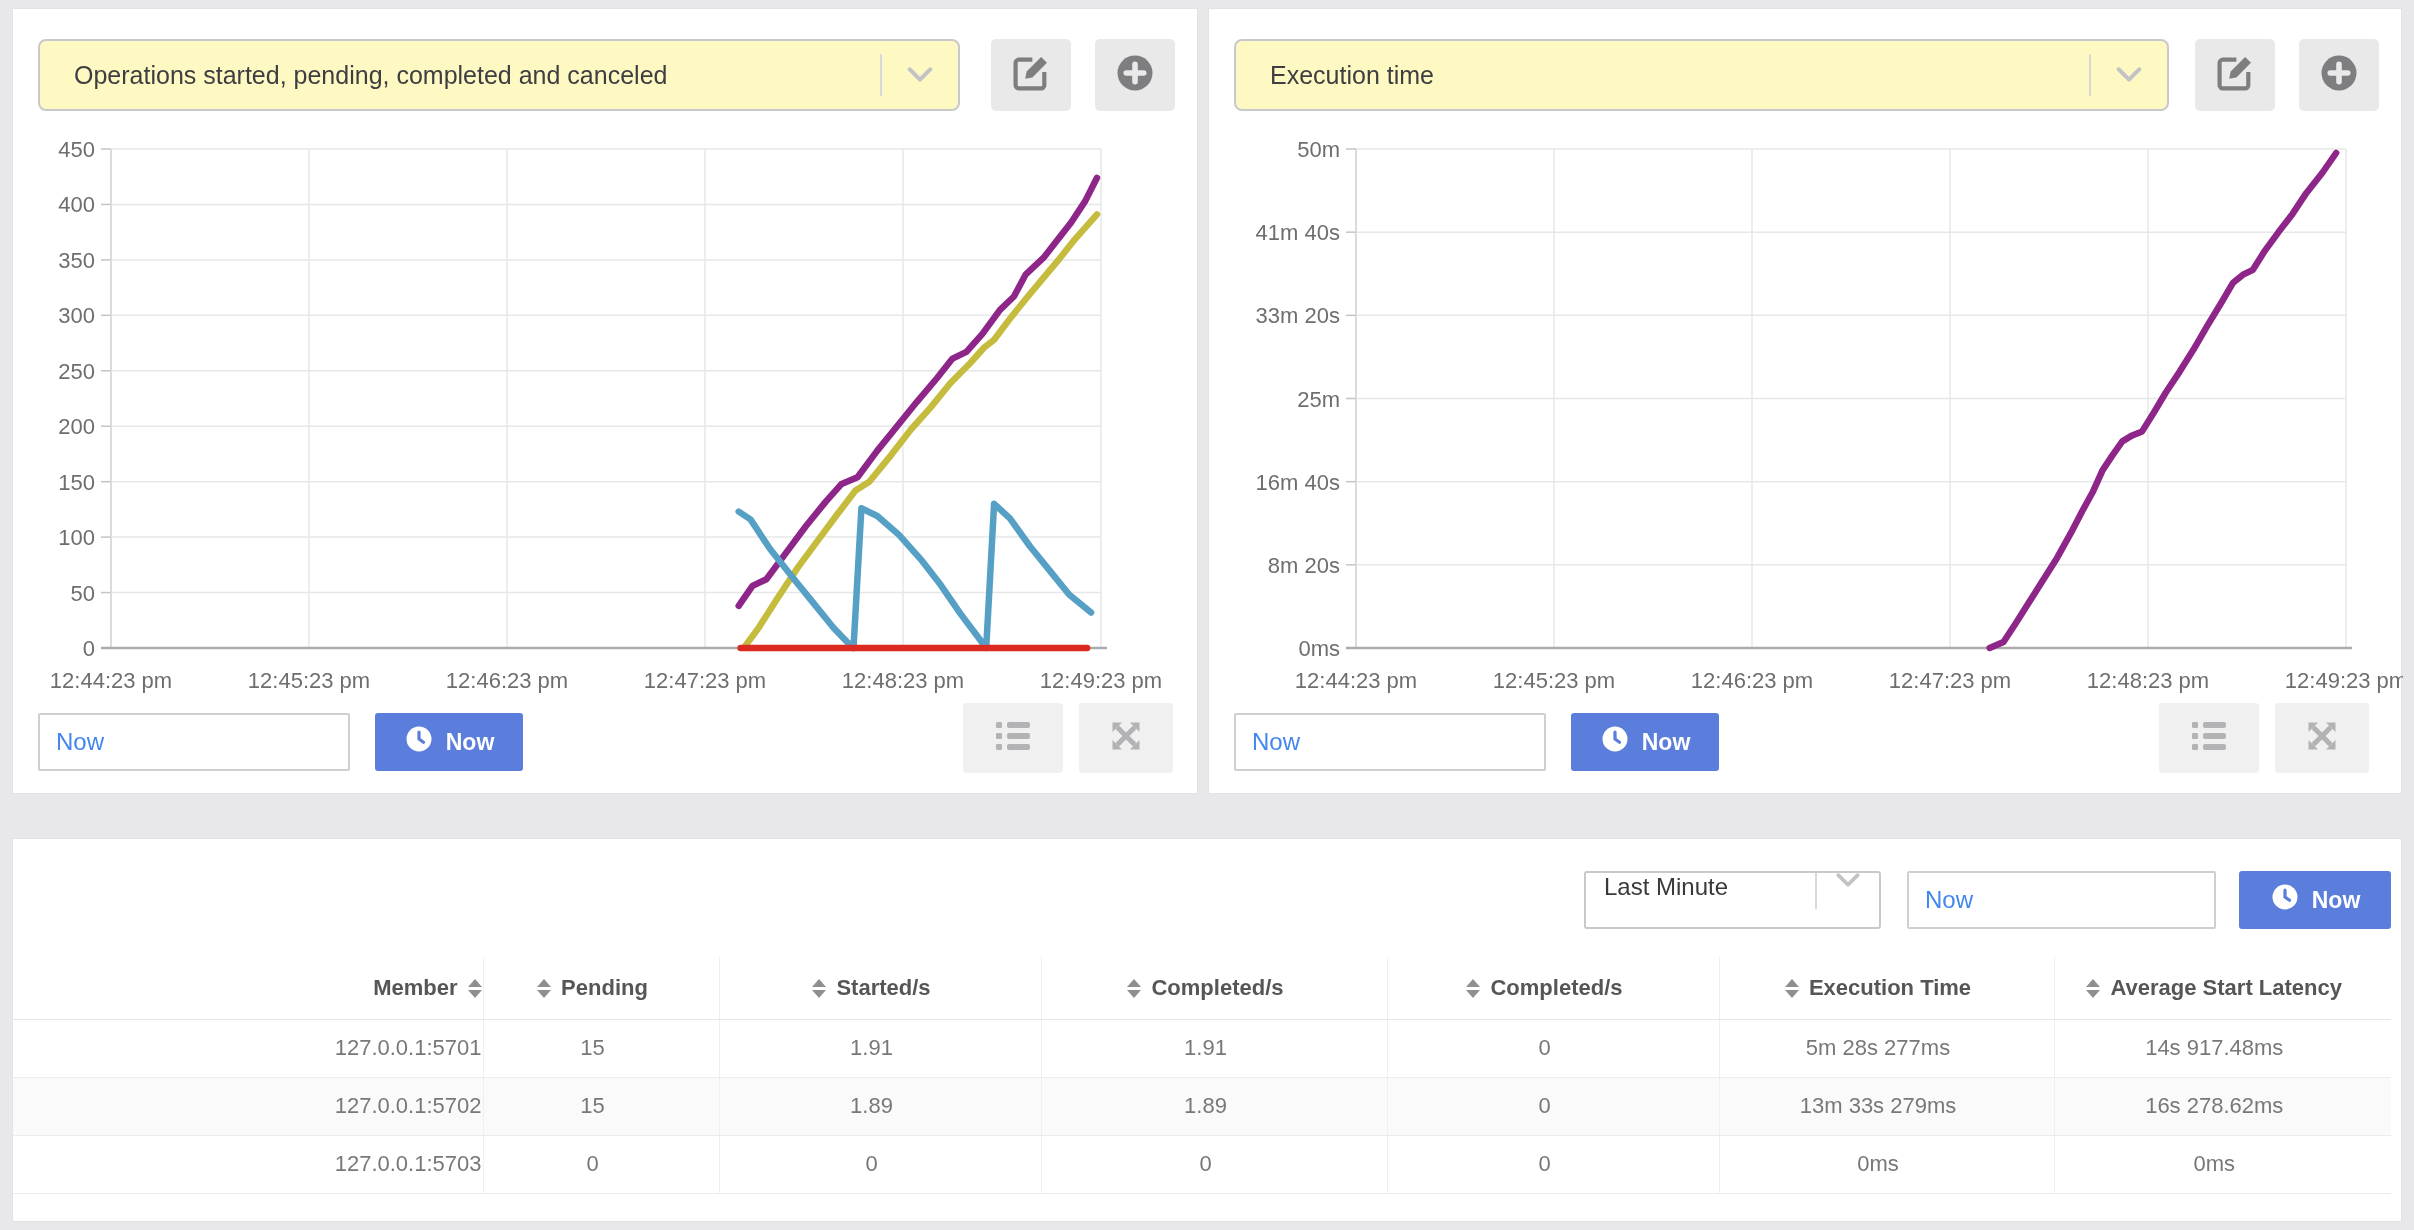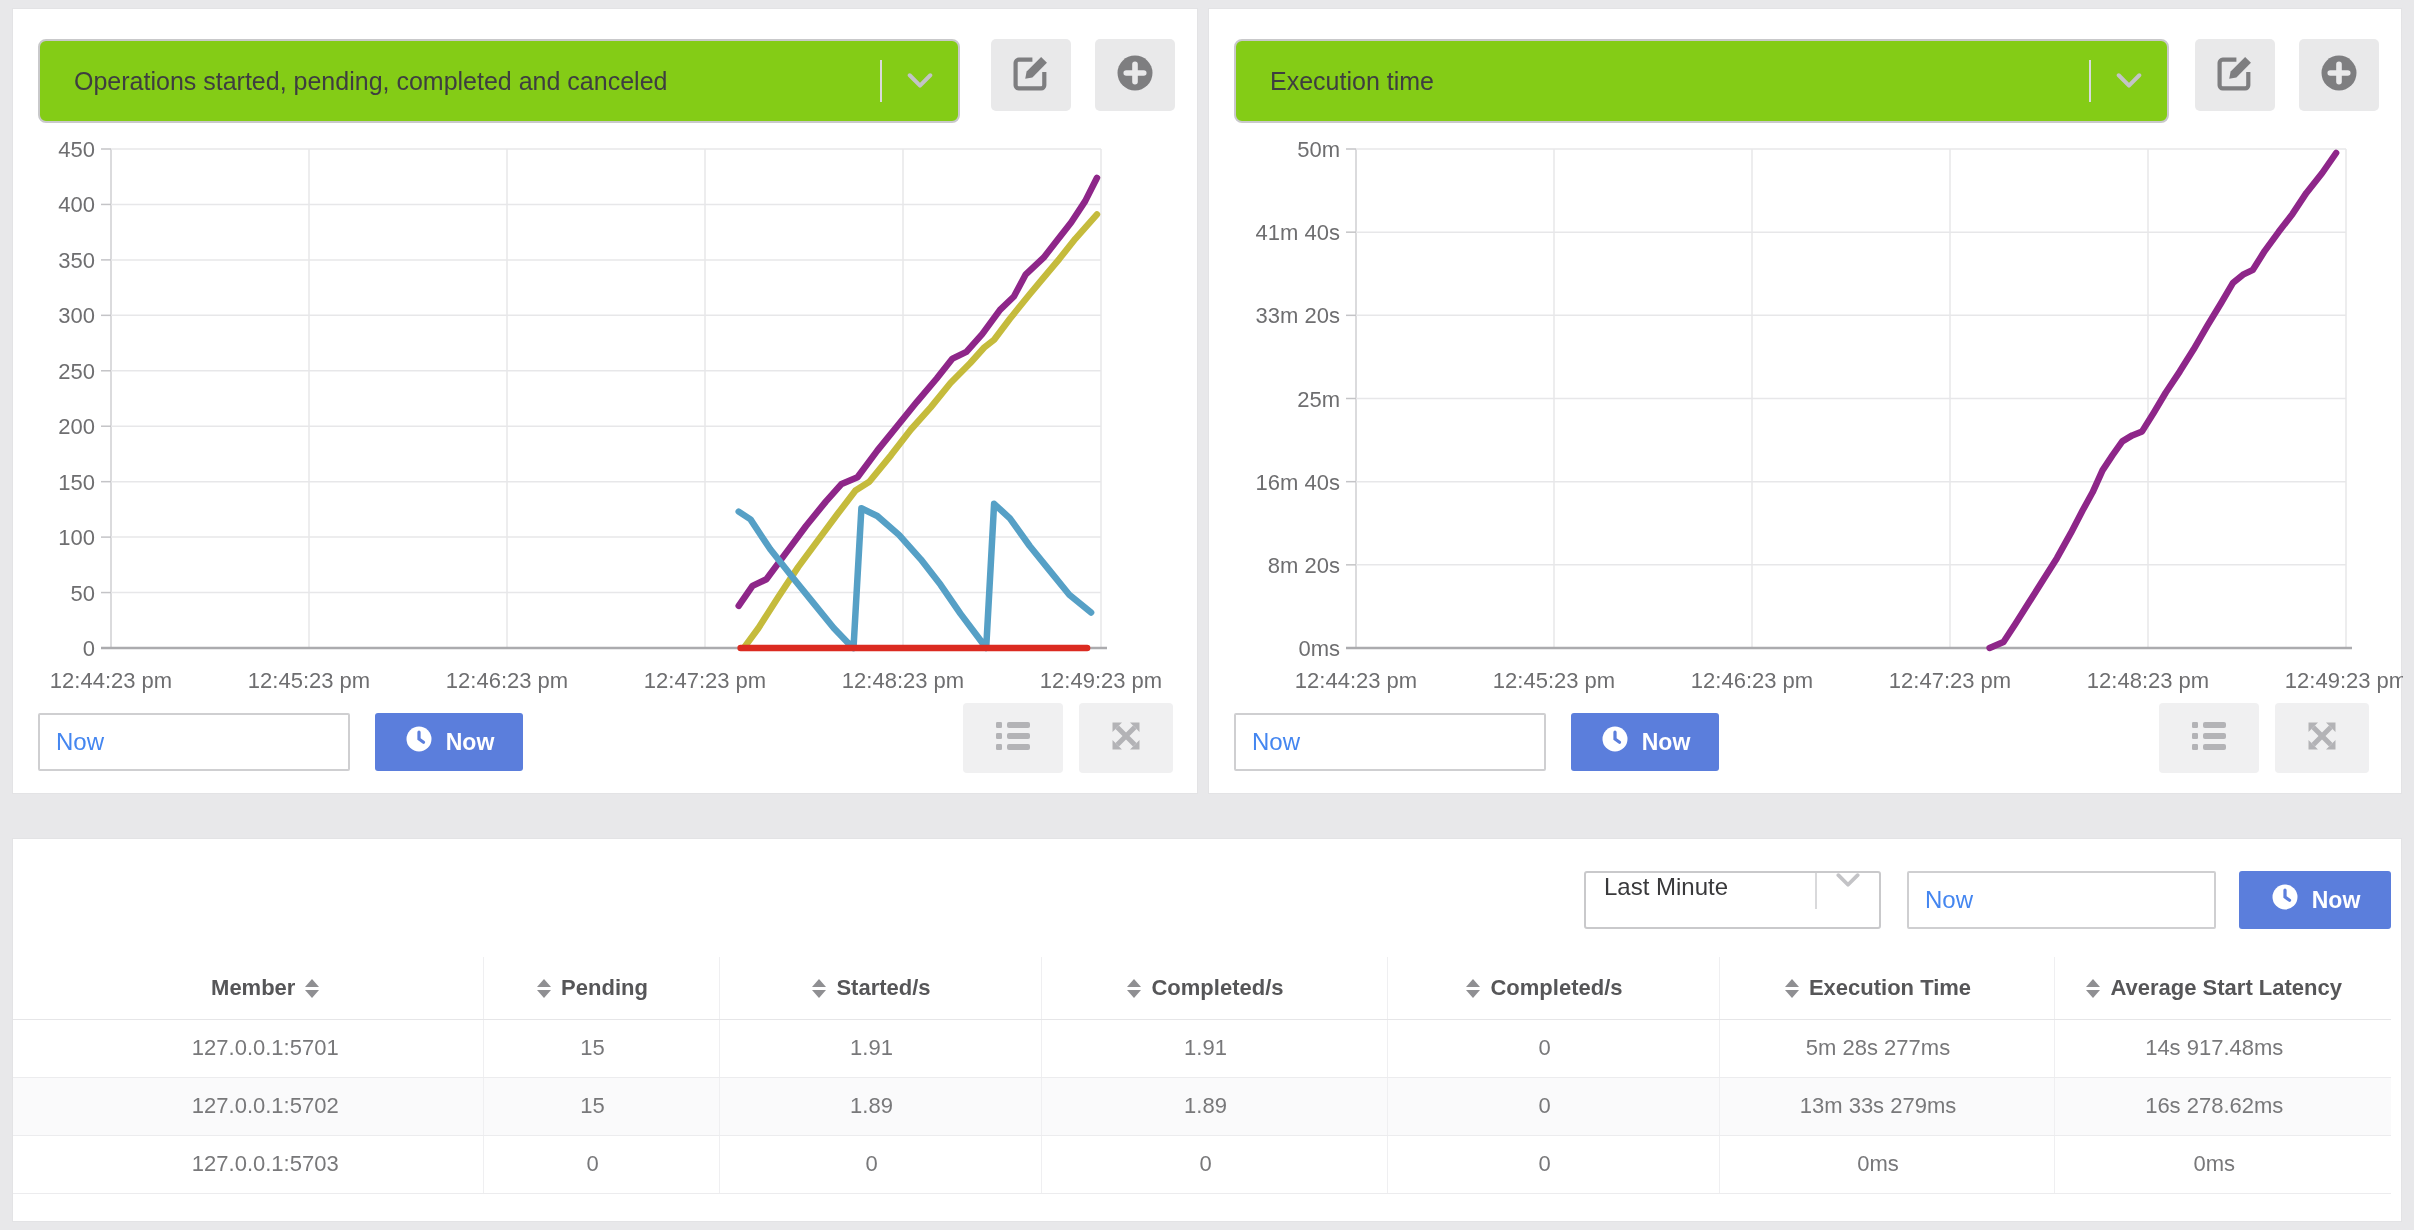--- a/index.html
+++ b/index.html
@@ -9,22 +9,22 @@
     font-family:"Liberation Sans", sans-serif;
     overflow:hidden;
   }
   .panel{position:absolute;background:#ffffff;border:1px solid #e3e3e5;box-sizing:border-box}
   #panel-left{left:12px;top:8px;width:1186px;height:786px}
   #panel-right{left:1208px;top:8px;width:1194px;height:786px}
   #panel-bottom{left:12px;top:838px;width:2390px;height:384px}
 
   
   .metric-select{
-    position:absolute;top:30px;left:25px;height:84px;
-    border:2px solid #c9c9cb;border-radius:8px;background:#84cc16;
+    position:absolute;top:30px;left:25px;height:72px;
+    border:2px solid #c9c9cb;border-radius:8px;background:#fef9c3;
     display:flex;align-items:center;box-sizing:border-box;cursor:pointer;
   }
   #panel-left .metric-select{width:922px}
   #panel-right .metric-select{width:935px}
   .metric-select .sel-label{flex:1;padding-left:34px;font-size:25px;color:#3e3e40;white-space:nowrap;overflow:hidden}
   .sel-divider{width:2px;height:42px;background:#d9d9db}
   .sel-chevron{width:76px;display:flex;align-items:center;justify-content:center}
 
   .icon-btn{
     position:absolute;top:30px;width:80px;height:72px;background:#e9e9ea;
@@ -72,21 +72,21 @@
   
   .stats-table{position:absolute;left:0;top:118px;border-collapse:collapse;table-layout:fixed;width:2378px}
   .stats-table th,.stats-table td{box-sizing:border-box;white-space:nowrap;overflow:hidden}
   .stats-table th{
     height:62px;font-size:22px;font-weight:bold;color:#565658;
     border-bottom:1px solid #e6e6e8;
   }
   .stats-table td{height:58px;font-size:22px;color:#78787a;border-bottom:1px solid #ececee}
   .stats-table tbody tr:nth-child(even){background:#fafafb}
   .stats-table th + th, .stats-table td + td{border-left:1px solid #efeff1}
-  .col-member{text-align:center;padding-left:36px}
+  .col-member{text-align:right;padding-left:36px}
   .col-num{text-align:center;padding-right:18px}
   th.col-member .hlab{margin-right:10px}
   th.col-num .hlab{margin-left:10px}
   .sort{display:inline-block;vertical-align:middle;width:14px}
   .sort i{display:block;width:0;height:0;border-left:7px solid transparent;border-right:7px solid transparent}
   .sort .up{border-bottom:8px solid #8f8f92;margin-bottom:3px}
   .sort .dn{border-top:8px solid #8f8f92}
 </style>
 </head>
 <body>

